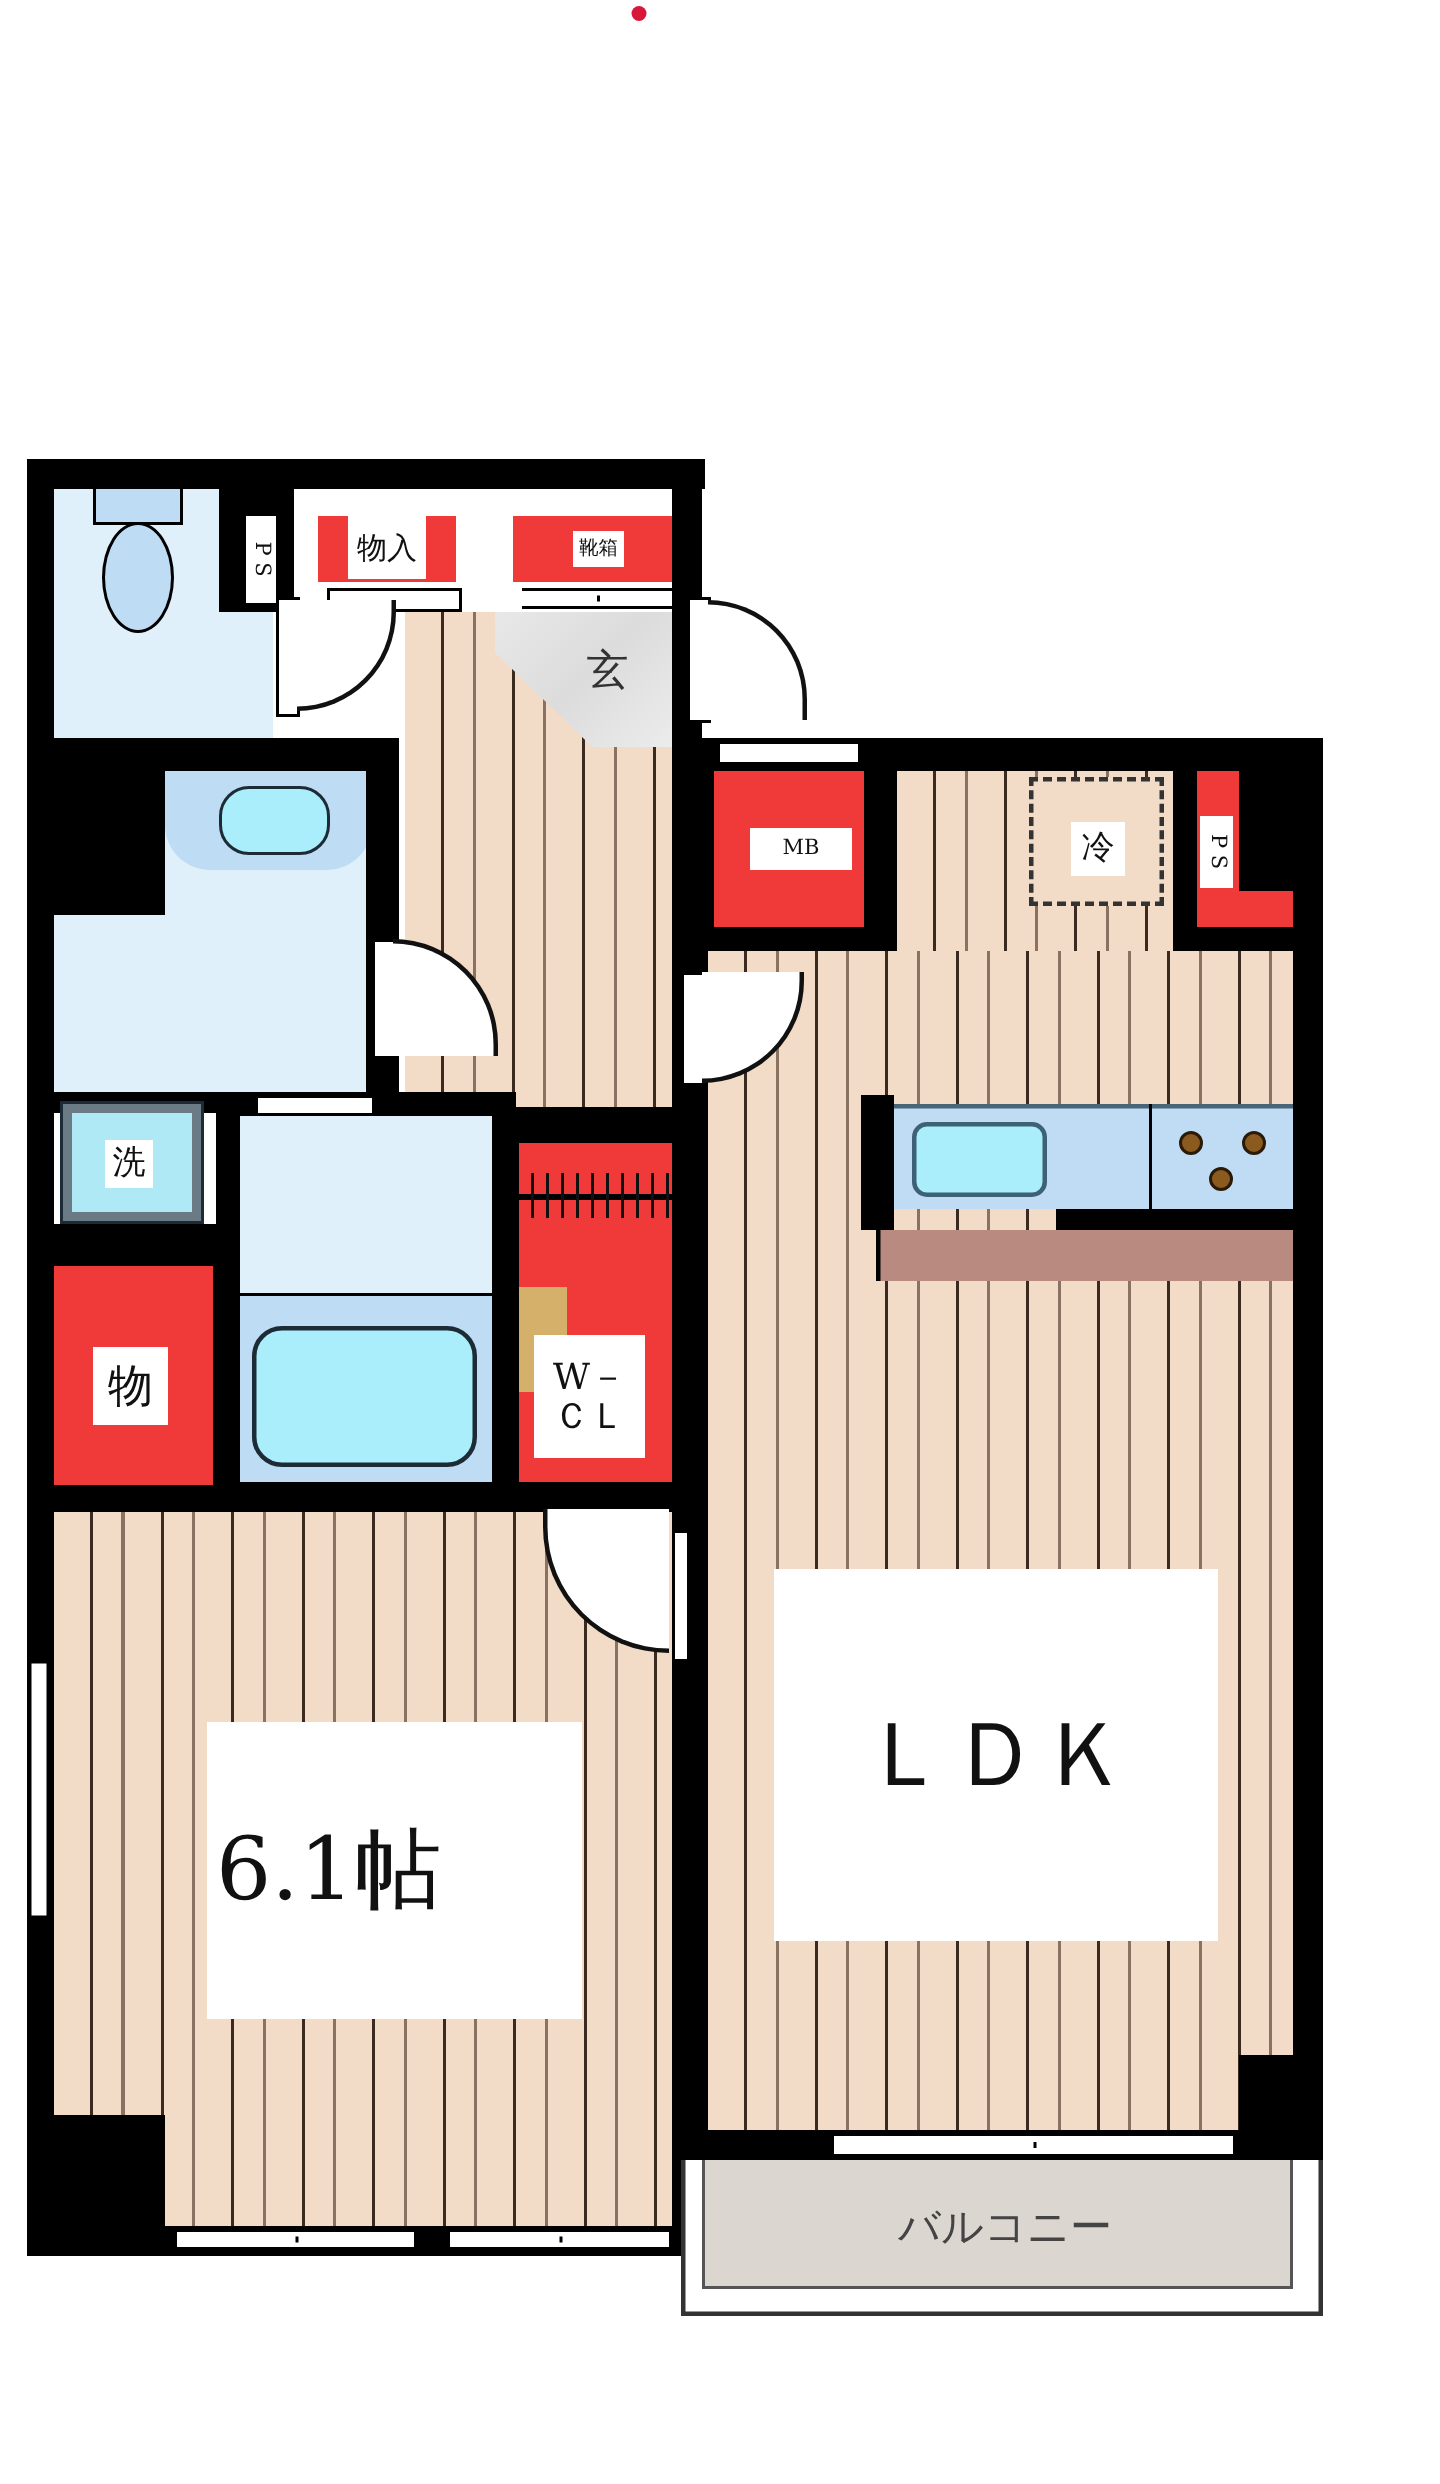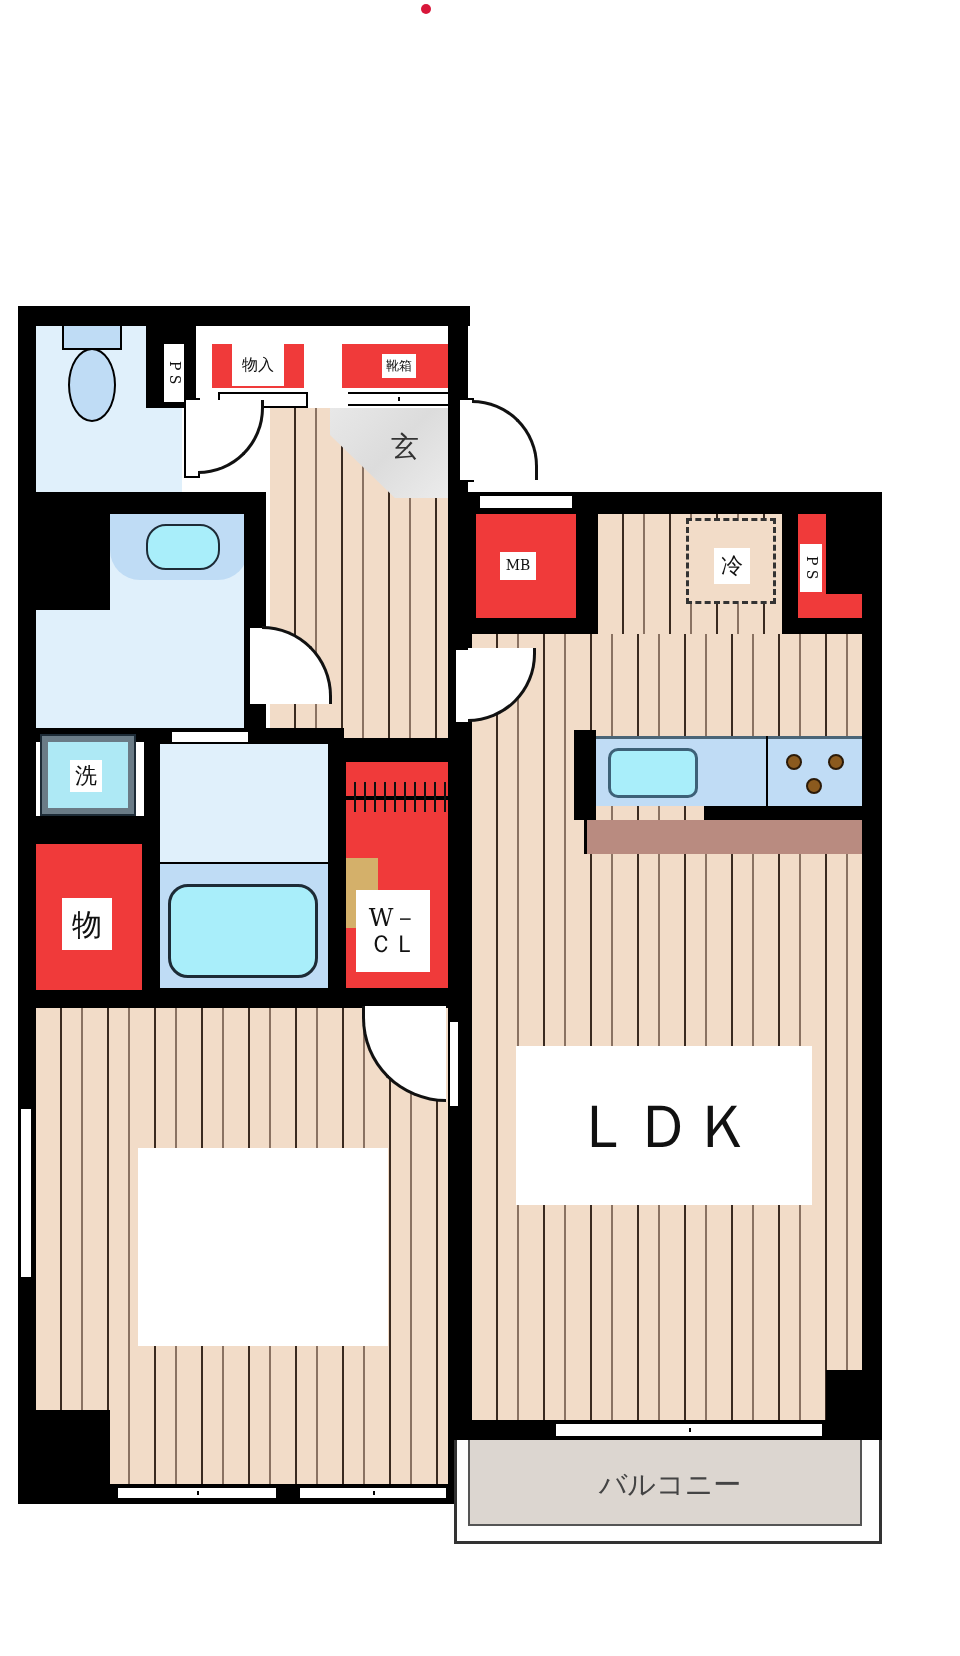--- a/index.html
+++ b/index.html
@@ -38,21 +38,21 @@
 <div class="abs wall" style="left:448px; top:306px; width:20px; height:1198px;"></div>
 
 <div class="abs wet" style="left:36px; top:326px; width:146px; height:166px;"></div>
 <div class="abs" style="left:62px; top:326px; width:60px; height:24px; background:#bfdcf5; border:2px solid #000; border-top:none;"></div>
 <div class="abs" style="left:68px; top:348px; width:48px; height:74px; background:#bfdcf5; border:2px solid #000; border-radius:50%;"></div>
 
 <div class="abs wall" style="left:146px; top:326px; width:50px; height:82px;"></div>
 <div class="abs label-box" style="left:164px; top:344px; width:20px; height:58px; font-size:14px; writing-mode:vertical-rl;">P S</div>
 
 <div class="abs storage" style="left:212px; top:344px; width:92px; height:44px;"></div>
-<div class="abs label-box" style="left:232px; top:344px; width:52px; height:42px; font-size:16px;">物入</div>
+<div class="abs label-box" style="left:232px; top:344px; width:52px; height:42px; font-size:20px;">物入</div>
 <div class="abs door" style="left:218px; top:392px; width:90px; height:16px;"></div>
 
 <div class="abs storage" style="left:342px; top:344px; width:106px; height:44px;"></div>
 <div class="abs label-box" style="left:382px; top:354px; width:34px; height:24px; font-size:13px;">靴箱</div>
 <div class="abs window" style="left:348px; top:392px; width:100px; height:14px;"></div>
 
 <div class="abs floor" style="left:270px; top:408px; width:178px; height:330px;"></div>
 
 <div class="abs genkan" style="left:330px; top:408px; width:118px; height:90px; clip-path: polygon(0 0,100% 0,100% 100%,55% 100%,0 30%);"></div>
 <div class="abs" style="left:385px; top:428px; width:40px; height:40px; font-size:28px; color:#333; text-align:center;">玄</div>
@@ -99,37 +99,38 @@
 <div class="abs label-box" style="left:356px; top:890px; width:74px; height:82px; font-size:24px; flex-direction:column;">
   <span>W－</span>
   <span>ＣＬ</span>
 </div>
 <div class="abs door" style="left:354px; top:990px; width:84px; height:16px;"></div>
 
 <div class="abs wall" style="left:36px; top:992px; width:412px; height:16px;"></div>
 <div class="abs floor" style="left:36px; top:1008px; width:412px; height:476px;"></div>
 <div class="abs wall" style="left:28px; top:1410px; width:82px; height:90px;"></div>
 <div class="abs label-box" style="left:138px; top:1148px; width:250px; height:198px; font-size:58px; flex-direction:column; align-items:flex-start; padding-left:6px;">
+  <span>6.1帖</span>
 </div>
 
 <div class="abs swing" style="left:362px; top:1006px; width:84px; height:96px; border-right:none; border-top:none; border-bottom-left-radius:96px;"></div>
 <div class="abs door" style="left:448px; top:1020px; width:16px; height:88px;"></div>
 
 <div class="abs window" style="left:118px; top:1486px; width:158px; height:14px;"></div>
 <div class="abs window" style="left:300px; top:1486px; width:146px; height:14px;"></div>
 <div class="abs" style="left:20px; top:1108px; width:12px; height:170px; background:#fff; border:1px solid #000;"></div>
 
 <div class="abs wall" style="left:458px; top:492px; width:424px; height:22px;"></div>
 <div class="abs wall" style="left:862px; top:492px; width:20px; height:980px;"></div>
 <div class="abs wall" style="left:458px; top:492px; width:14px; height:1012px;"></div>
 
 <div class="abs door" style="left:478px; top:494px; width:96px; height:16px;"></div>
 <div class="abs wall" style="left:472px; top:510px; width:126px; height:124px;"></div>
 <div class="abs storage" style="left:476px; top:514px; width:100px; height:104px;"></div>
-<div class="abs label-box" style="left:500px; top:552px; width:36px; height:28px; font-size:14px;">MB</div>
+<div class="abs label-box" style="left:500px; top:552px; width:68px; height:28px; font-size:14px;">MB</div>
 
 <div class="abs floor" style="left:472px; top:634px; width:390px; height:786px;"></div>
 <div class="abs floor" style="left:598px; top:514px; width:184px; height:120px;"></div>
 
 <div class="abs" style="left:686px; top:518px; width:90px; height:86px; border:3px dashed #333; background:#f2dcc8;"></div>
 <div class="abs label-box" style="left:714px; top:548px; width:36px; height:36px; font-size:22px;">冷</div>
 
 <div class="abs wall" style="left:782px; top:514px; width:80px; height:120px;"></div>
 <div class="abs storage" style="left:798px; top:514px; width:28px; height:104px;"></div>
 <div class="abs storage" style="left:798px; top:594px; width:64px; height:24px;"></div>
@@ -141,21 +142,21 @@
 <div class="abs wall" style="left:574px; top:730px; width:22px; height:90px;"></div>
 <div class="abs" style="left:596px; top:736px; width:266px; height:70px; background:#c0dcf5; border-top:3px solid #4a6577;"></div>
 <div class="abs tub" style="left:608px; top:748px; width:90px; height:50px; border-radius:10px; border-color:#3d6177;"></div>
 <div class="abs" style="left:766px; top:736px; width:2px; height:70px; background:#000;"></div>
 <div class="abs burner" style="left:786px; top:754px;"></div>
 <div class="abs burner" style="left:828px; top:754px;"></div>
 <div class="abs burner" style="left:806px; top:778px;"></div>
 <div class="abs wall" style="left:704px; top:806px; width:158px; height:14px;"></div>
 <div class="abs" style="left:584px; top:820px; width:278px; height:34px; background:#b98b80; border-left:3px solid #000;"></div>
 
-<div class="abs label-box" style="left:516px; top:1046px; width:296px; height:159px; font-size:60px; flex-direction:row;">
+<div class="abs label-box" style="left:516px; top:1046px; width:296px; height:248px; font-size:60px; flex-direction:row;">
   <span>ＬＤＫ</span>
 </div>
 
 <div class="abs wall" style="left:458px; top:1420px; width:424px; height:20px;"></div>
 <div class="abs window" style="left:556px; top:1422px; width:266px; height:16px;"></div>
 <div class="abs wall" style="left:826px; top:1370px; width:54px; height:102px;"></div>
 
 <div class="abs" style="left:454px; top:1440px; width:428px; height:104px; border:3px solid #333; border-top:none; background:#fff;"></div>
 <div class="abs" style="left:468px; top:1440px; width:394px; height:86px; background:#dcd6d0; border:2px solid #555; border-top:none;"></div>
 <div class="abs" style="left:540px; top:1466px; width:260px; height:40px; font-size:28px; color:#444; text-align:center; font-family:'DejaVu Sans', sans-serif;">バルコニー</div>

